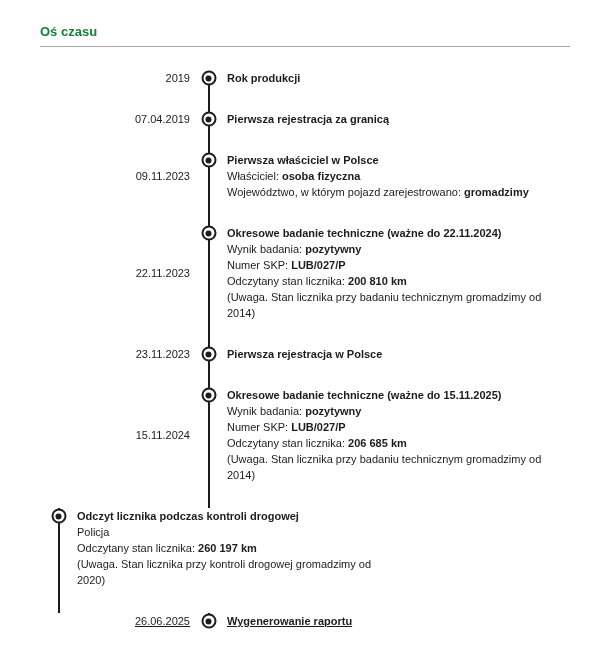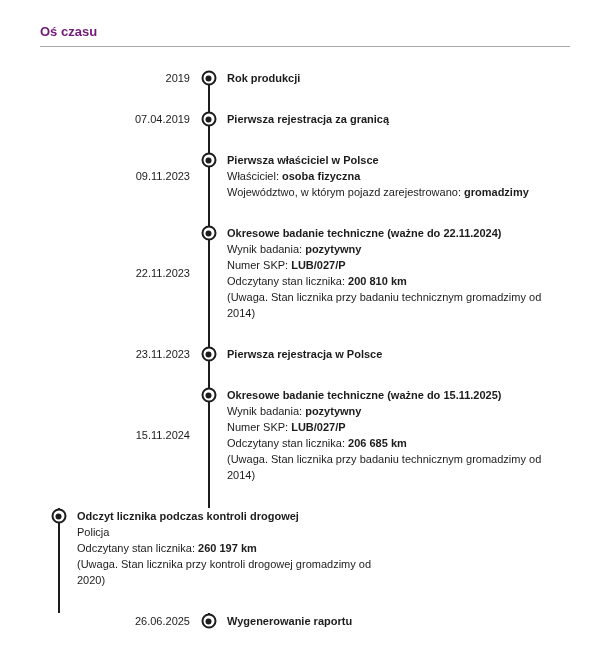--- a/index.html
+++ b/index.html
@@ -10,34 +10,34 @@
     overflow: hidden;
     font-family: "Liberation Sans", "DejaVu Sans", sans-serif;
     color: #1c1c1c;
   }
   .page { padding: 25px 40px 0 40px; }
 
   .page-title {
     font-size: 13px;
     font-weight: 700;
     line-height: 14px;
-    color: #701a75;
+    color: #15803d;
     padding-bottom: 7px;
     border-bottom: 1.5px solid #a8a8a8;
     margin-bottom: 23px;
   }
 
   .timeline { display: block; }
 
   .event {
     display: flex;
     align-items: center;
     margin-bottom: 25px;
   }
-  .event:last-child { margin-bottom: 0; }
+  .event:last-child { margin-bottom: 0; text-decoration: underline; }
 
   .date {
     width: 150px;
     flex: 0 0 150px;
     text-align: right;
     font-size: 11px;
     line-height: 16px;
     white-space: nowrap;
   }
 

